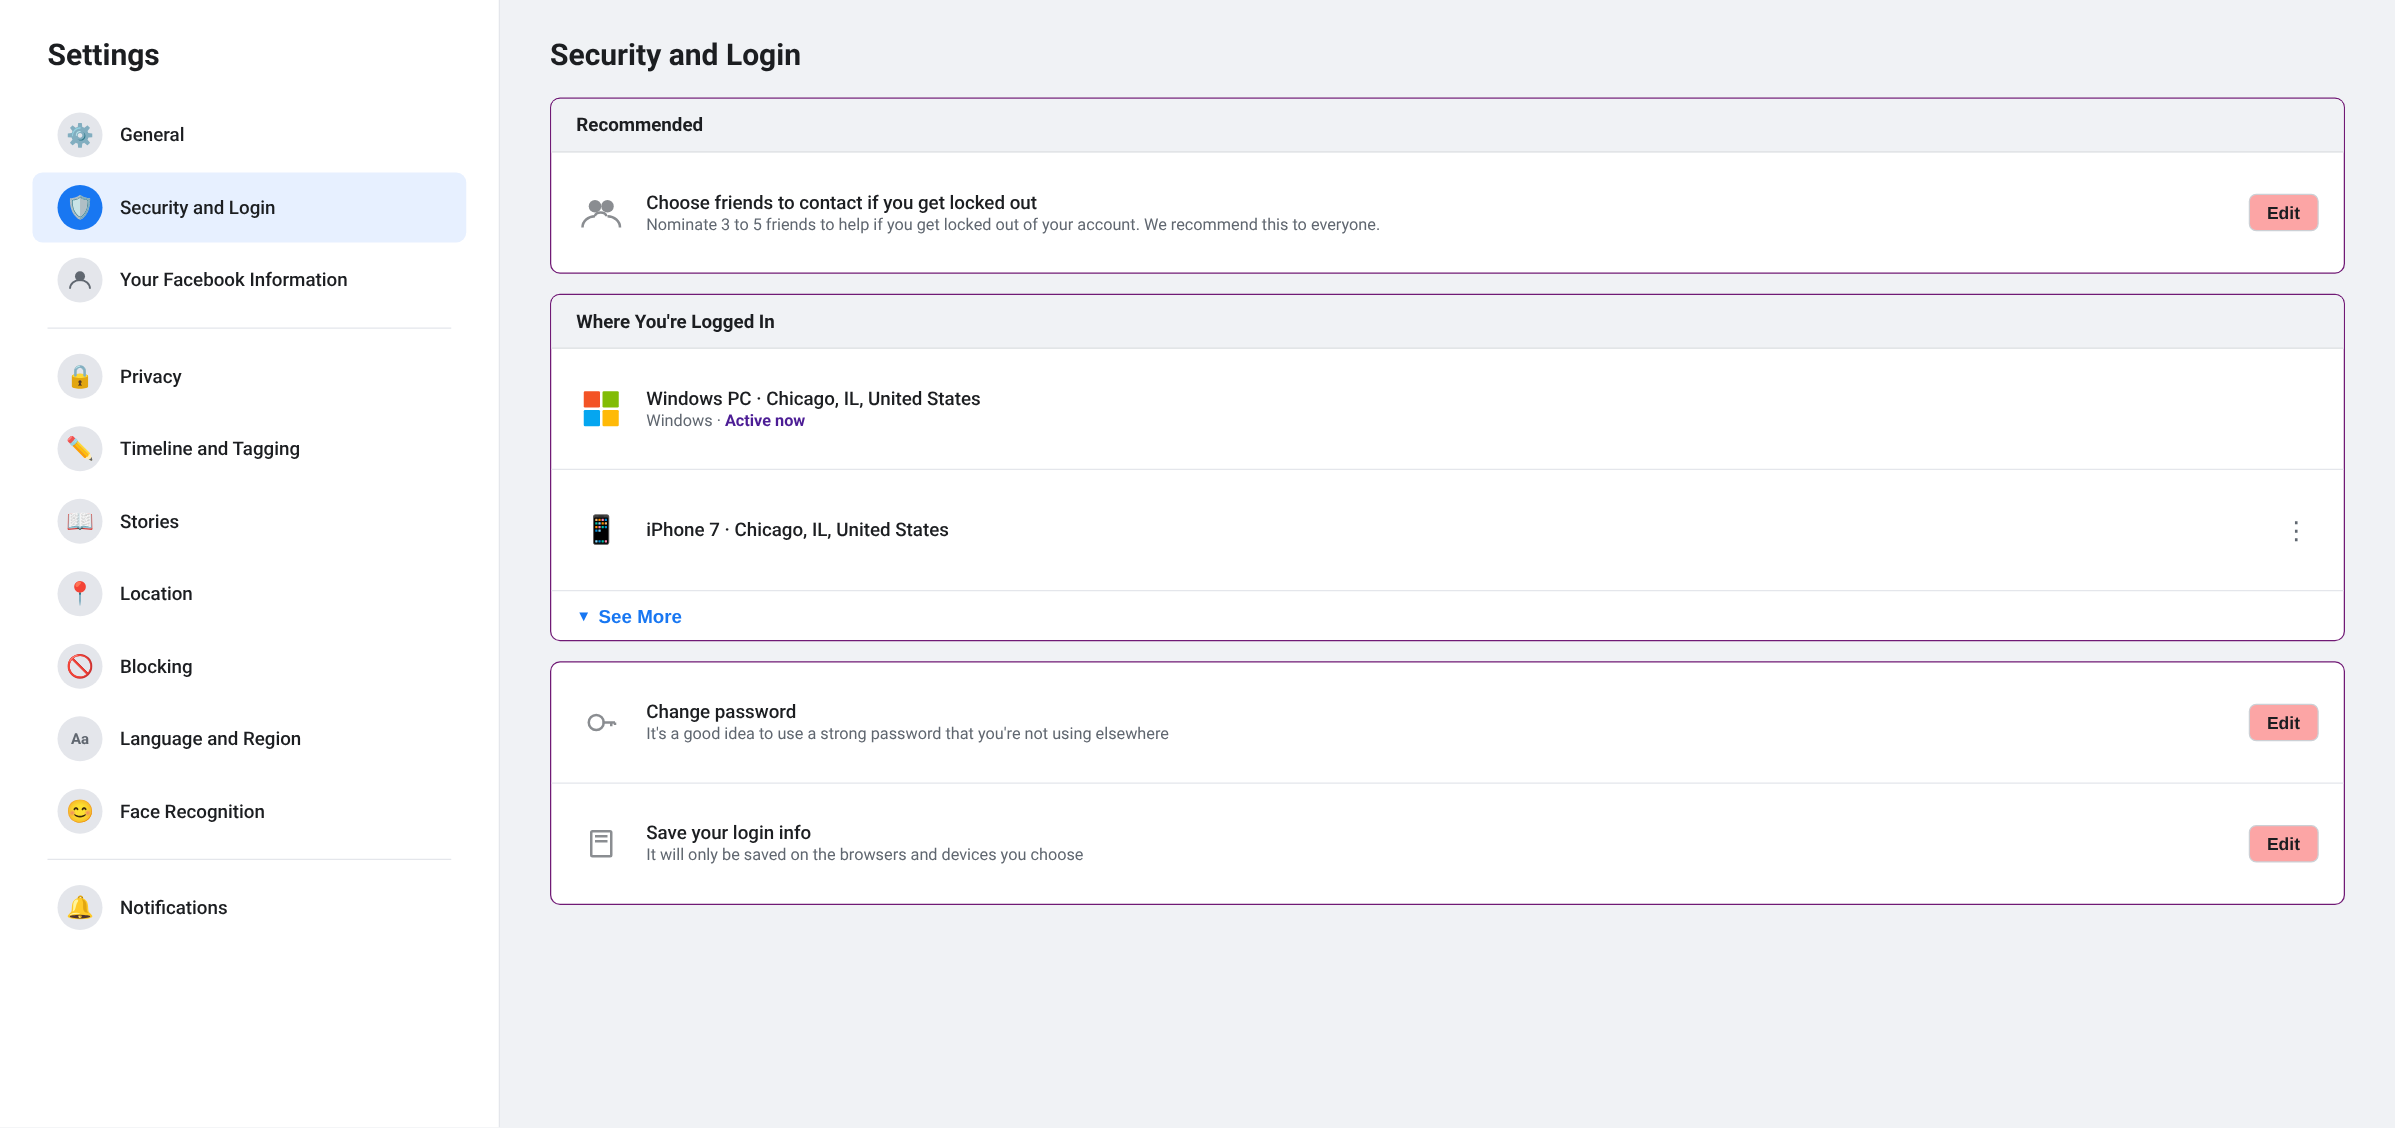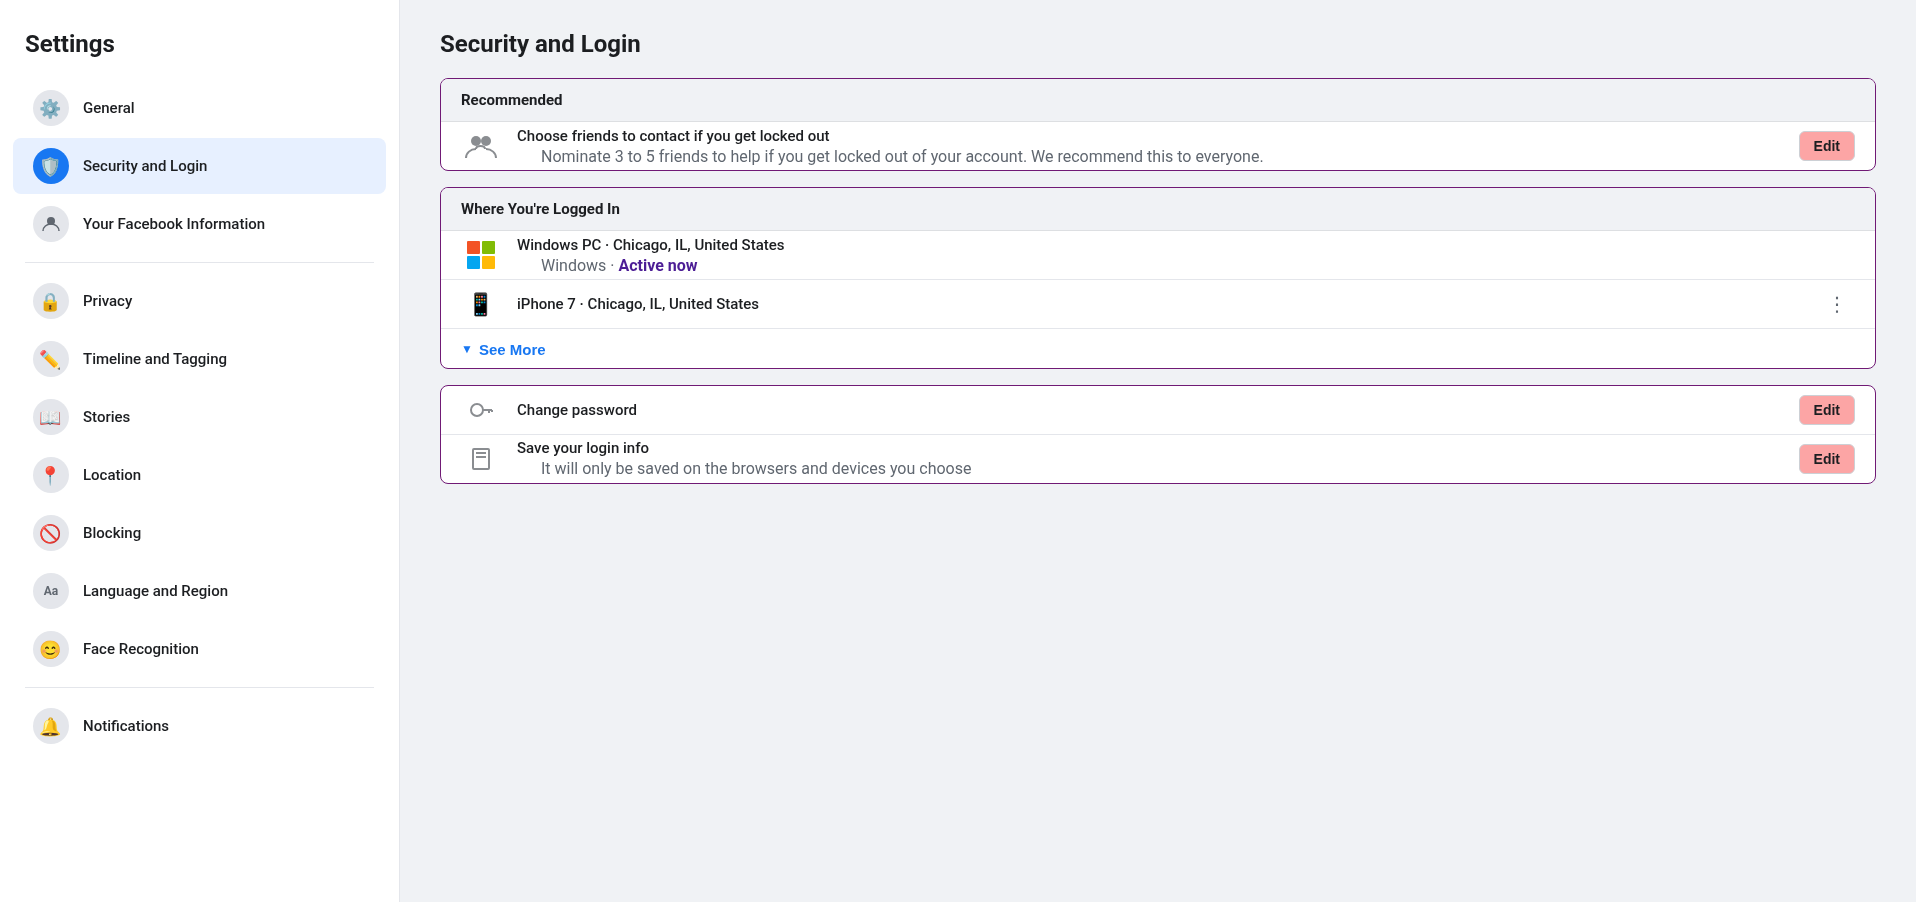--- a/index.html
+++ b/index.html
@@ -1,42 +1,42 @@
 <!DOCTYPE html>
 <html><head>
   <meta charset="utf-8">
   <style>
     * { box-sizing: border-box; margin: 0; padding: 0; }
     body { font-family: -apple-system, BlinkMacSystemFont, 'Segoe UI', Roboto, Helvetica, Arial, sans-serif; background: #f0f2f5; color: #1c1e21; font-size: 15px; }
 
     .layout { display: flex; min-height: 100vh; }
 
     
-    .sidebar { width: 400px; background: #fff; padding: 20px 5px; border-right: 1px solid #e4e6eb; flex-shrink: 0; }
+    .sidebar { width: 400px; background: #fff; padding: 20px 18px; border-right: 1px solid #e4e6eb; flex-shrink: 0; }
     .sidebar-title { font-size: 24px; font-weight: 700; padding: 10px 20px 20px 20px; color: #1c1e21; }
     .sidebar-item { display: flex; align-items: center; padding: 10px 20px; cursor: pointer; border-radius: 8px; margin: 2px 8px; gap: 14px; }
     .sidebar-item.active { background: #e7f0ff; }
     .sidebar-item .icon-circle { width: 36px; height: 36px; border-radius: 50%; background: #e4e6eb; display: flex; align-items: center; justify-content: center; font-size: 18px; flex-shrink: 0; color: #606770; }
     .sidebar-item.active .icon-circle { background: #1877f2; color: #fff; }
     .sidebar-item .item-label { font-size: 15px; font-weight: 500; color: #1c1e21; }
     .sidebar-divider { height: 1px; background: #e4e6eb; margin: 10px 20px; }
 
     
     .main { flex: 1; padding: 30px 40px; background: #f0f2f5; }
     .page-title { font-size: 24px; font-weight: 700; margin-bottom: 20px; color: #1c1e21; }
 
     
     .card { background: #fff; border: 1px solid #701a75; border-radius: 8px; margin-bottom: 16px; overflow: hidden; }
     .card-header { background: #f0f2f5; padding: 12px 20px; font-size: 15px; font-weight: 700; color: #1c1e21; border-bottom: 1px solid #dddfe2; }
-    .card-row { display: flex; align-items: center; padding: 4px 20px; border-bottom: 1px solid #e4e6eb; gap: 16px; }
+    .card-row { display: flex; align-items: center; padding: 28px 20px; border-bottom: 1px solid #e4e6eb; gap: 16px; }
     .card-row:last-child { border-bottom: none; }
     .card-row .row-icon { width: 40px; height: 40px; display: flex; align-items: center; justify-content: center; font-size: 22px; color: #8a8d91; flex-shrink: 0; }
     .card-row .row-content { flex: 1; }
     .card-row .row-title { font-size: 15px; font-weight: 500; color: #1c1e21; }
-    .card-row .row-subtitle { font-size: 16px; color: #606770; margin-top: 2px; margin-left: 24px; }
+    .card-row .row-subtitle { font-size: 13px; color: #606770; margin-top: 2px; }
     .card-row .active-now { color: #4c1d95; font-weight: 700; }
     .edit-btn { padding: 6px 14px; background: #fca5a5; border: 1px solid #ccd0d5; border-radius: 6px; font-size: 14px; font-weight: 700; cursor: pointer; color: #1c1e21; flex-shrink: 0; }
     .three-dots { font-size: 20px; color: #606770; cursor: pointer; padding: 4px 8px; border-radius: 50%; }
 
     
     .see-more-row { padding: 10px 20px; }
     .see-more-btn { display: inline-flex; align-items: center; gap: 6px; color: #1877f2; font-weight: 600; font-size: 15px; cursor: pointer; background: none; border: none; }
     .chevron-down { font-size: 12px; }
 
     
@@ -188,20 +188,21 @@
         <div class="row-icon">
           <svg width="28" height="28" viewBox="0 0 28 28" fill="none">
             <circle cx="10" cy="14" r="6" stroke="#8a8d91" stroke-width="2" fill="none"></circle>
             <path d="M15 14h10" stroke="#8a8d91" stroke-width="2"></path>
             <path d="M22 14v3" stroke="#8a8d91" stroke-width="2"></path>
             <path d="M25 14v2" stroke="#8a8d91" stroke-width="2"></path>
           </svg>
         </div>
         <div class="row-content">
           <div class="row-title">Change password</div>
+          <div class="row-subtitle">It's a good idea to use a strong password that you're not using elsewhere</div>
         </div>
         <button class="edit-btn">Edit</button>
       </div>
 
       <div class="card-row">
         <div class="row-icon">
           <svg width="28" height="28" viewBox="0 0 28 28" fill="none">
             <rect x="6" y="4" width="16" height="20" rx="1" stroke="#8a8d91" stroke-width="2" fill="none"></rect>
             <rect x="9" y="7" width="10" height="2" fill="#8a8d91"></rect>
             <rect x="9" y="11" width="10" height="2" fill="#8a8d91"></rect>

